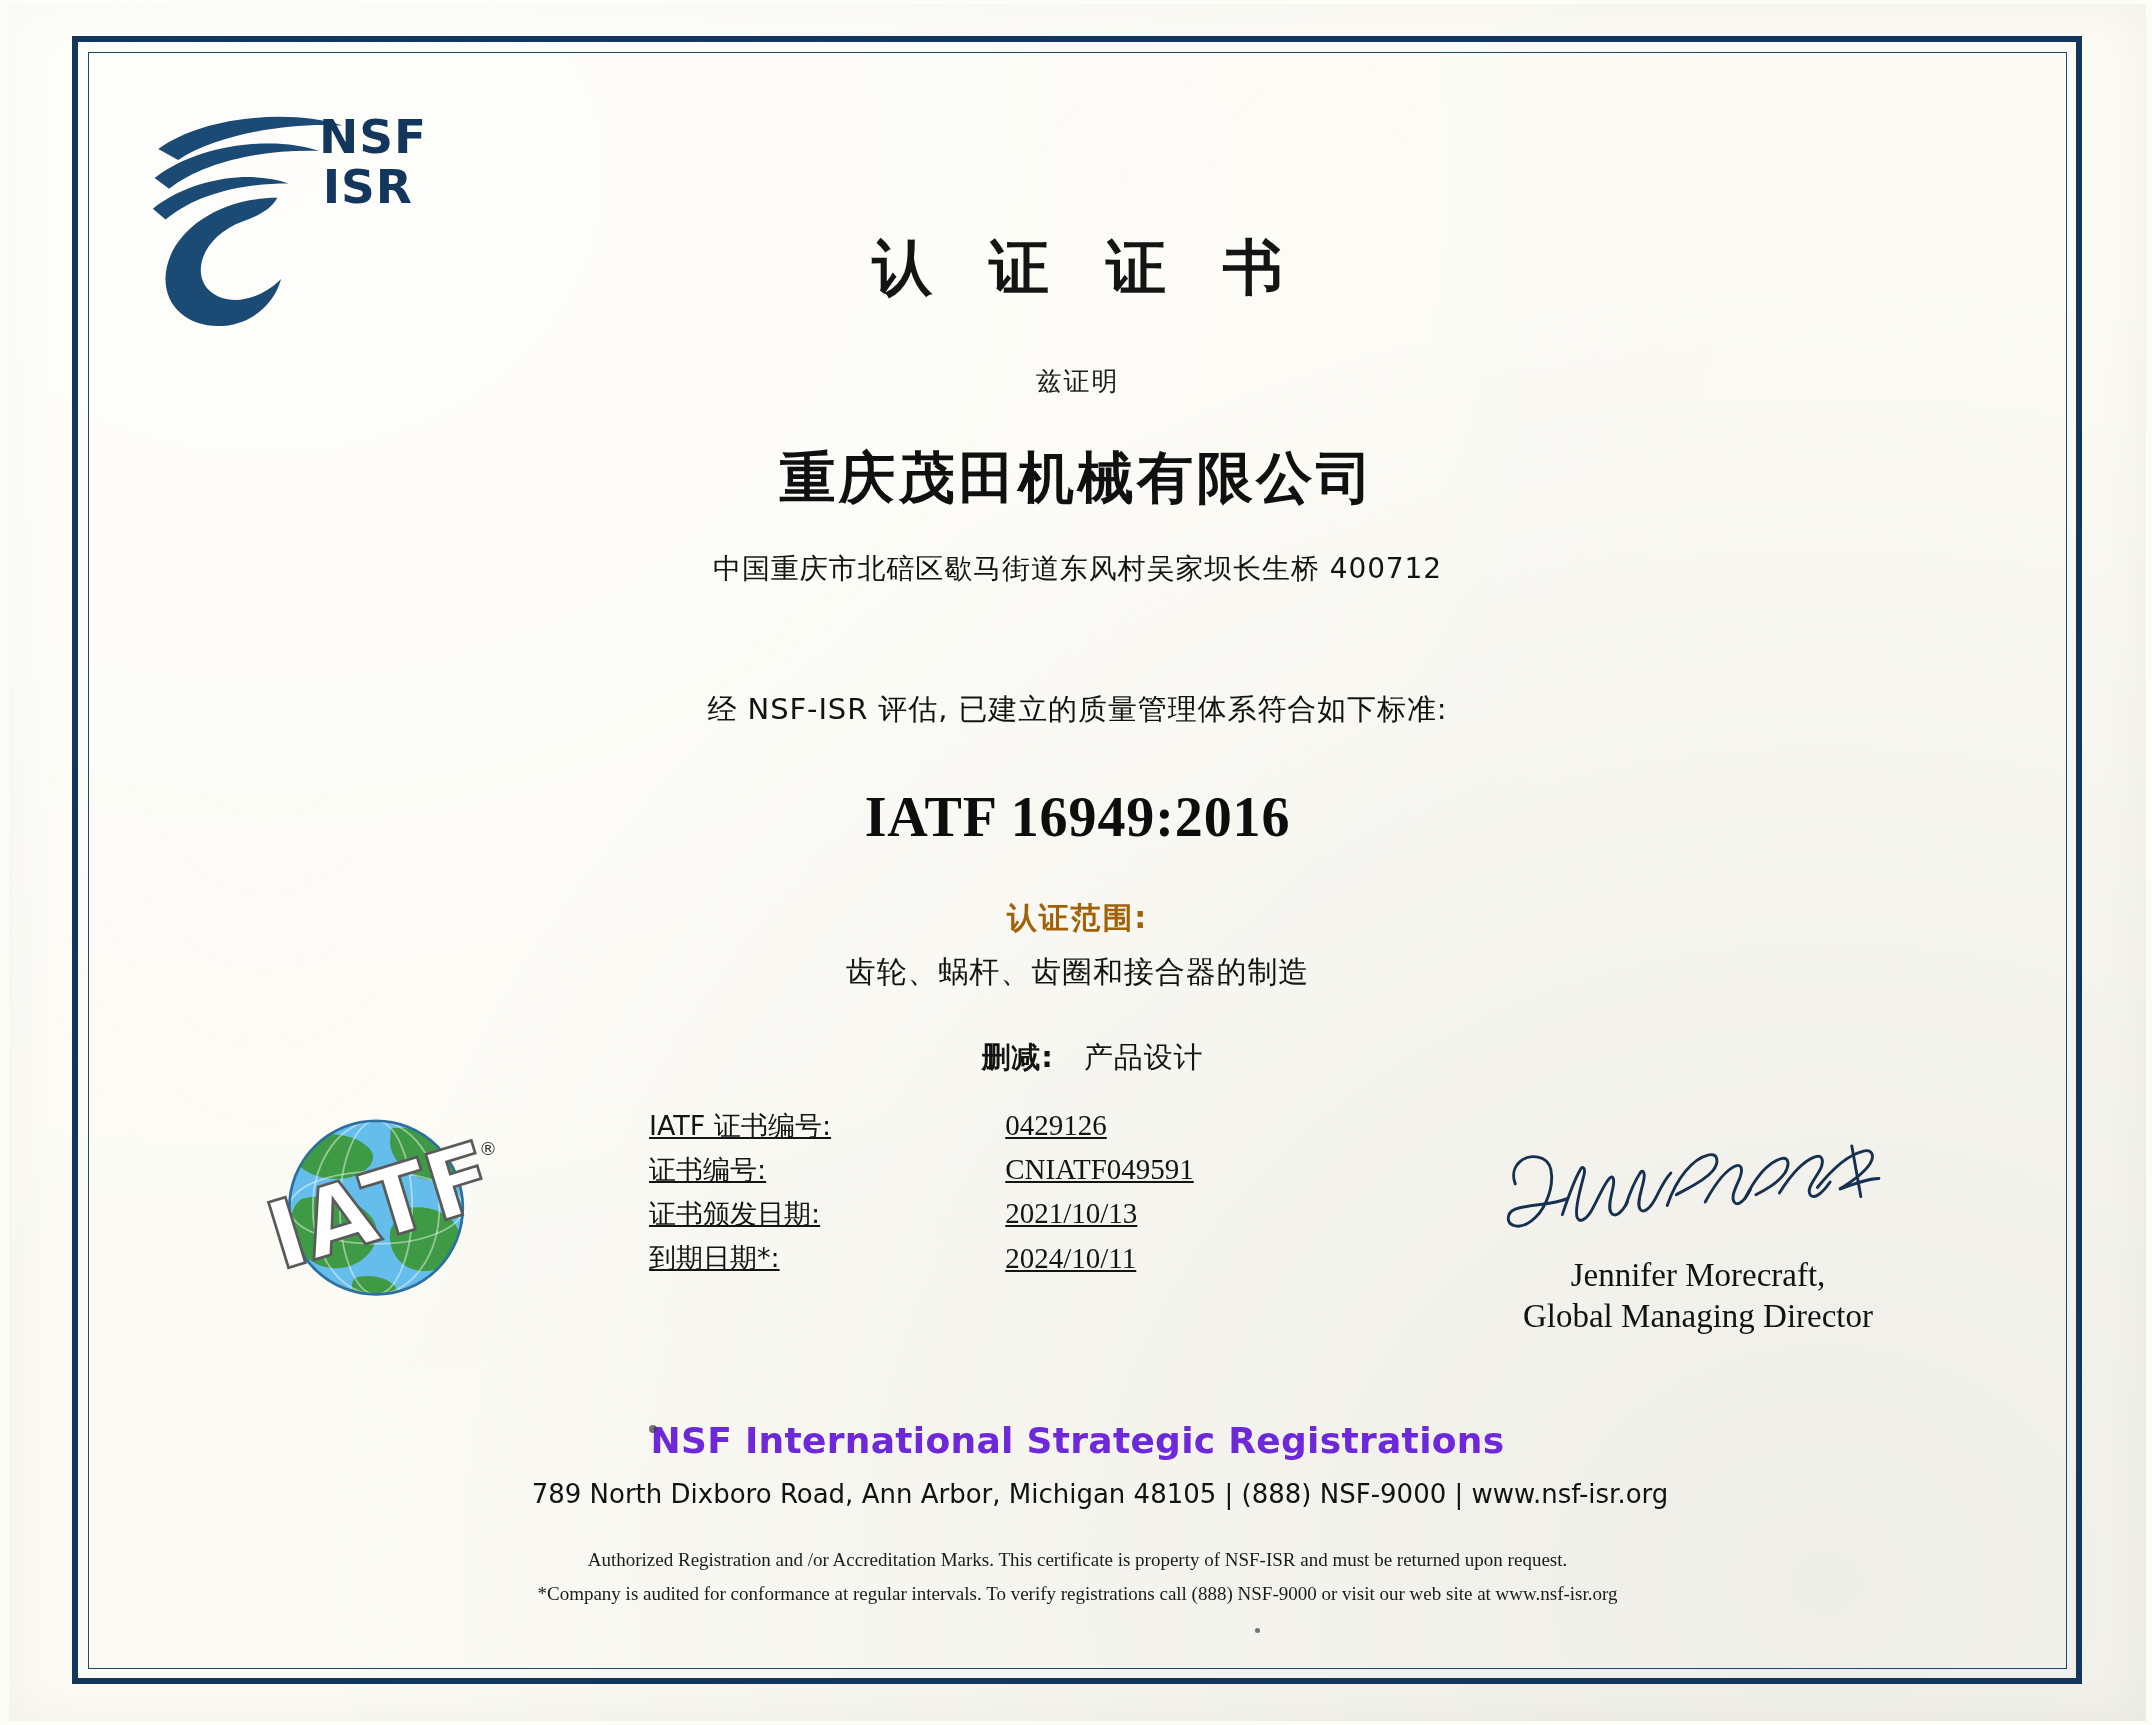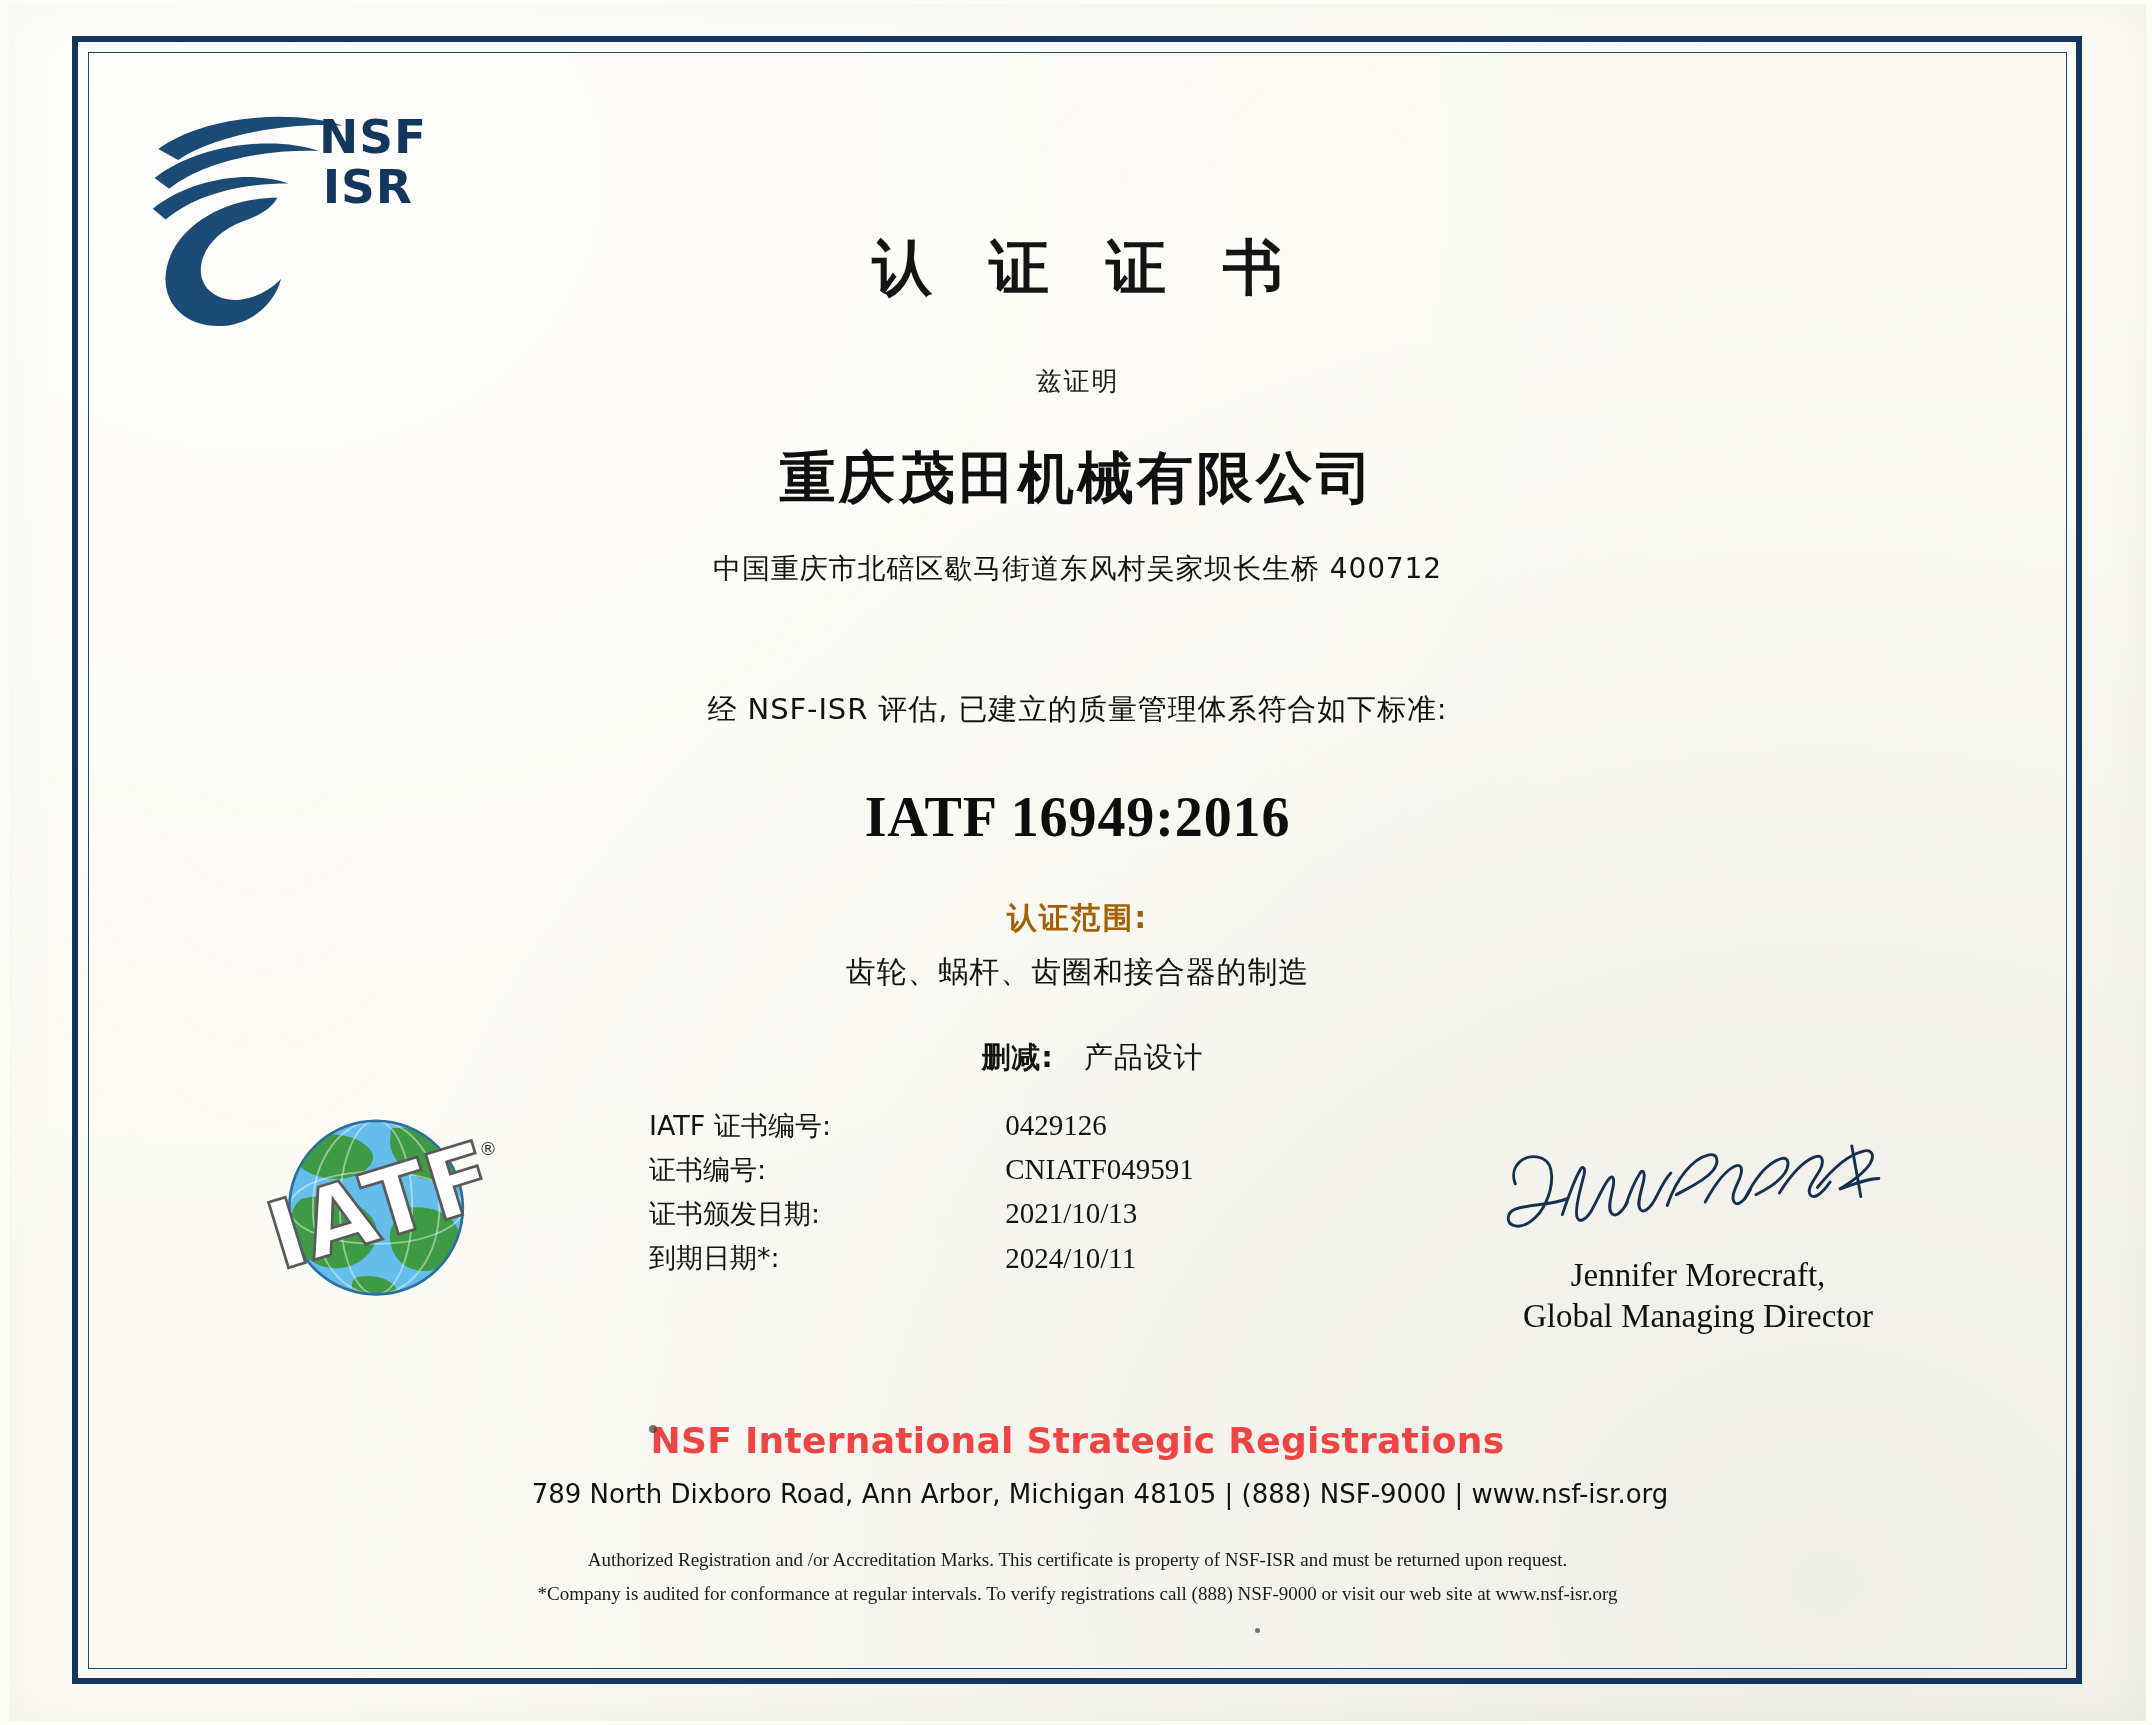--- a/index.html
+++ b/index.html
@@ -197,20 +197,21 @@
     left: 561px;
     top: 1054px;
     width: 778px;
     font-family: "DejaVu Sans", sans-serif;
     font-size: 27px;
     color: #141414;
   }
   .details table {
     border-collapse: collapse;
     width: 100%;
+    text-decoration: underline;
   }
   .details td {
     padding: 1.8px 0 6.3px 0;
     white-space: nowrap;
   }
   .details td.label { text-align: left; }
   .details td.value {
     padding-right: 27px;
     font-family: "Liberation Serif", serif;
     font-size: 29px;
@@ -242,21 +243,21 @@
 
   
   .org-name {
     position: absolute;
     left: 0; right: 0;
     top: 1368px;
     text-align: center;
     font-family: "DejaVu Sans", sans-serif;
     font-weight: 700;
     font-size: 36px;
-    color: #ef4444;
+    color: #6d28d9;
     letter-spacing: 0.3px;
   }
   .org-addr {
     position: absolute;
     left: 0; right: 0;
     top: 1427px;
     text-align: center;
     font-family: "DejaVu Sans", sans-serif;
     font-size: 26px;
     color: #121212;

